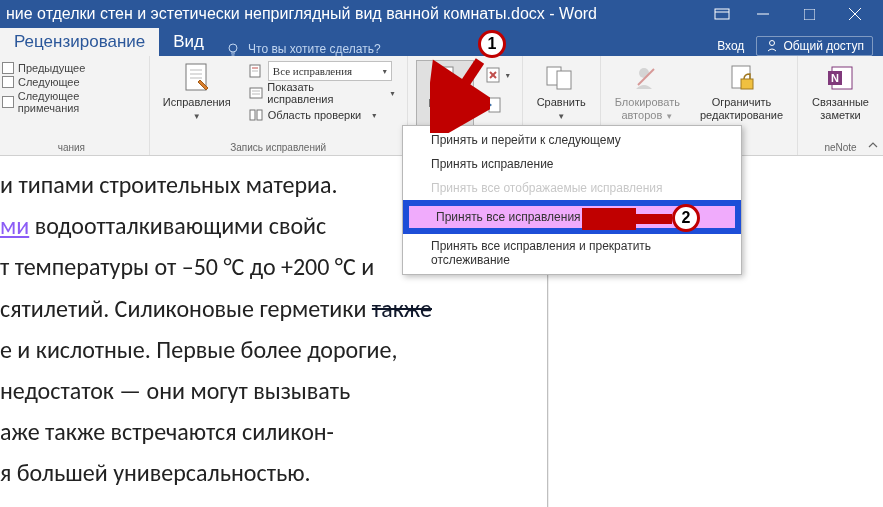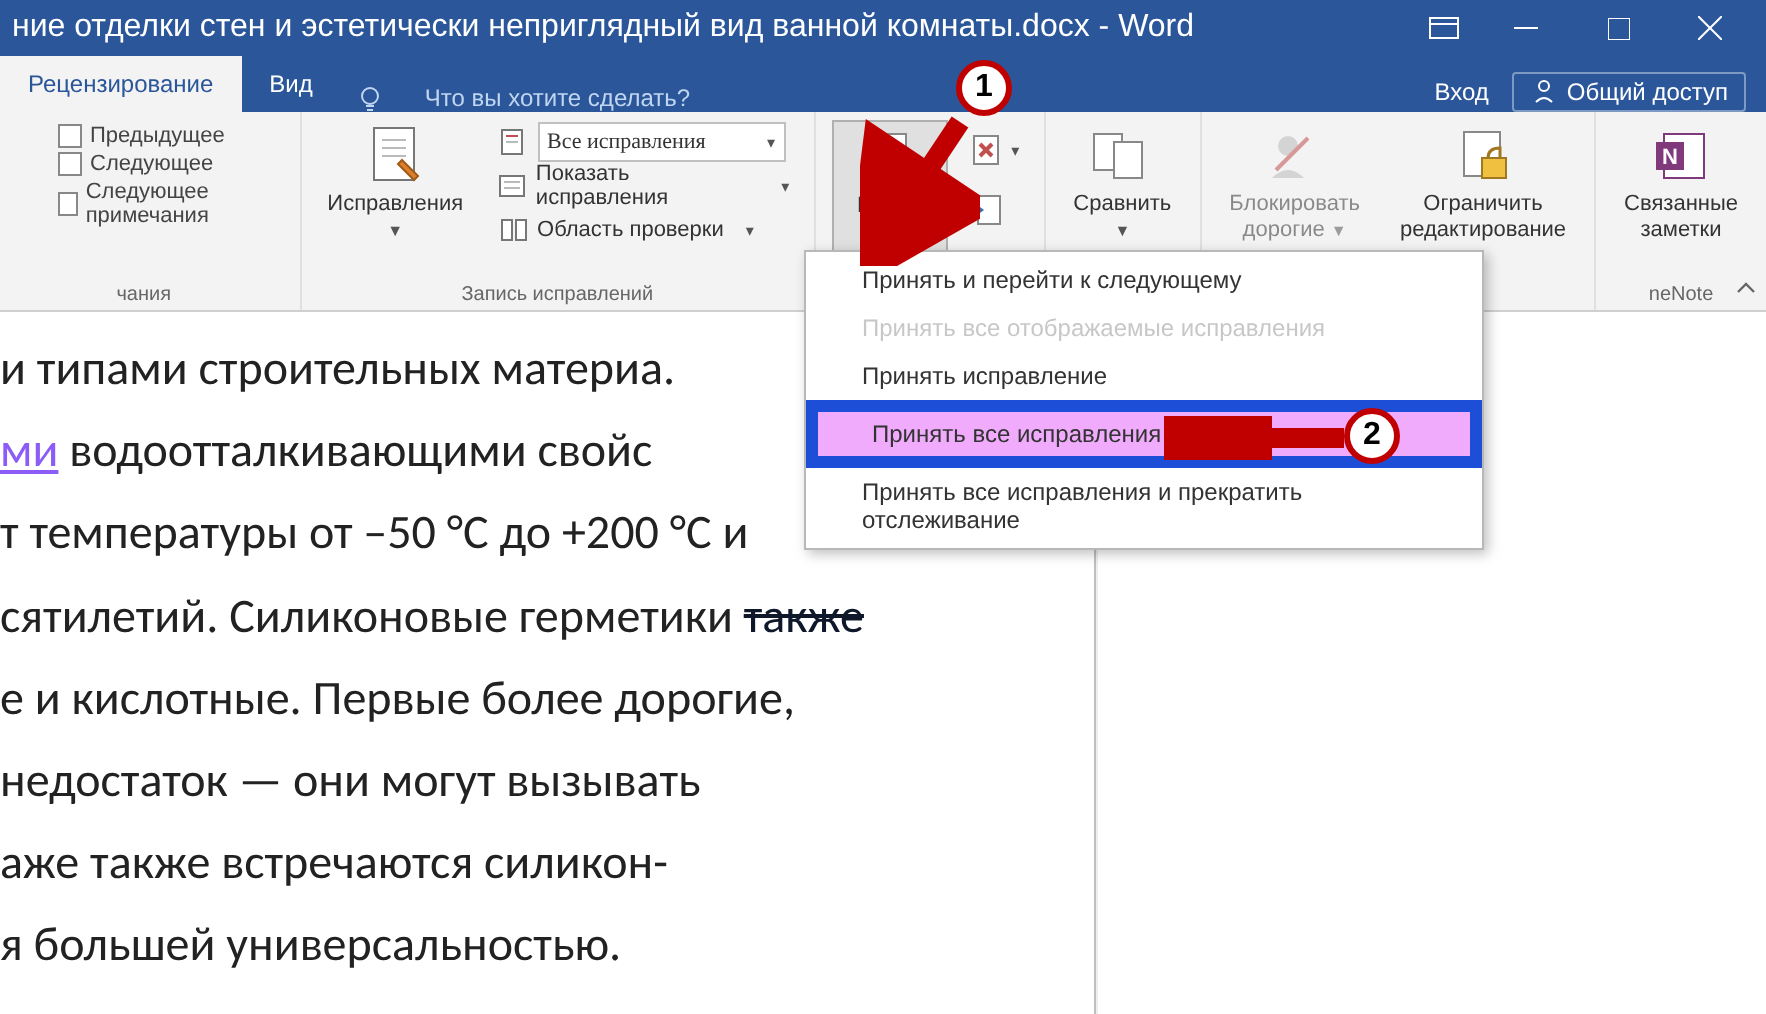--- a/index.html
+++ b/index.html
@@ -5,32 +5,32 @@
   * { box-sizing: border-box; margin: 0; padding: 0; }
   body { font-family: "Segoe UI", Tahoma, sans-serif; font-size: 12px; width: 883px; height: 507px; overflow: hidden; background: #fff; position: relative; }
   
   .titlebar { background: #2b579a; color: #fff; height: 28px; display: flex; align-items: center; padding: 0 6px; font-size: 16px; }
   .titlebar-title { flex: 1; overflow: hidden; white-space: nowrap; }
   .titlebar-controls { display: flex; gap: 2px; }
   .tb-btn { width: 44px; height: 28px; display: flex; align-items: center; justify-content: center; color: #fff; }
   .tb-ribbon-opts { width: 34px; }
   
   .tabstrip { background: #2b579a; height: 28px; display: flex; align-items: flex-end; position: relative; }
-  .tab { height: 28px; padding: 0 14px; display: flex; align-items: center; color: #fff; font-size: 12px; cursor: pointer; }
+  .tab { height: 28px; padding: 0 14px; display: flex; align-items: center; color: #fff; font-size: 17px; cursor: pointer; }
   .tab.active { background: #f3f3f3; color: #2b579a; }
-  .tellme { display: flex; align-items: center; color: #c0d5f0; font-size: 12px; margin-left: 8px; gap: 20px; }
+  .tellme { display: flex; align-items: center; color: #c0d5f0; font-size: 12px; margin-left: 8px; gap: 8px; }
   .right-header { margin-left: auto; display: flex; align-items: center; padding: 0 10px; color: #fff; gap: 12px; }
   .share-btn { display: flex; align-items: flex-start; gap: 4px; background: rgba(255,255,255,0.0); border: 1px solid rgba(255,255,255,0.4); padding: 2px 8px; border-radius: 2px; }
   
   .ribbon { background: #f3f3f3; border-bottom: 1px solid #d0d0d0; height: 100px; display: flex; position: relative; }
   .group { border-right: 1px solid #e0e0e0; padding: 4px 8px 2px 8px; display: flex; flex-direction: column; justify-content: space-between; }
   .group-label { font-size: 10px; color: #666; text-align: center; margin-top: 2px; }
   .group-body { display: flex; gap: 8px; flex: 1; }
   
-  .checklist { display: flex; flex-direction: column; gap: 2px; padding-top: 2px; margin-left: 27px; }
+  .checklist { display: flex; flex-direction: column; gap: 2px; padding-top: 2px; }
   .check-item { display: flex; align-items: center; gap: 4px; font-size: 11px; color: #444; }
   .check-box { width: 12px; height: 12px; border: 1px solid #888; background: #fff; }
   
   .big-btn { display: flex; flex-direction: column; align-items: center; gap: 2px; padding: 2px 6px; min-width: 58px; cursor: pointer; }
   .big-btn .ic { width: 32px; height: 32px; display: flex; align-items: center; justify-content: center; }
   .big-btn .lbl { font-size: 11px; color: #333; text-align: center; line-height: 1.2; }
   .dd-arrow { font-size: 8px; color: #555; }
   
   .col { display: flex; flex-direction: column; gap: 0px; }
   .row-btn { display: flex; align-items: center; gap: 4px; font-size: 11px; color: #333; padding: 1px 4px; cursor: pointer; height: 22px; }
@@ -243,21 +243,21 @@
   <div class="group">
     <div class="group-body">
       <div class="big-btn disabled">
         <div class="ic">
           <svg width="30" height="30">
               <circle cx="12" cy="10" r="5" fill="#bbb"></circle>
               <path d="M4 26 Q12 18 20 26" fill="#bbb"></path>
               <line x1="6" y1="22" x2="22" y2="6" stroke="#c0504d" stroke-width="2"></line>
             </svg>
         </div>
-        <div class="lbl"><span>Блокировать</span><br><span>дорогие</span> <span class="dd-arrow">▼</span></div>
+        <div class="lbl"><span>Блокировать</span><br><span>авторов</span> <span class="dd-arrow">▼</span></div>
       </div>
       <div class="big-btn">
         <div class="ic">
           <svg width="30" height="30">
               <rect x="5" y="3" width="18" height="22" fill="#fff" stroke="#888"></rect>
               <rect x="14" y="16" width="12" height="10" fill="#f0c040" stroke="#a07820"></rect>
               <path d="M17 16 Q17 11 23 11 Q23 16 23 16" fill="none" stroke="#a07820" stroke-width="1.5"></path>
             </svg>
         </div>
         <div class="lbl"><span>Ограничить</span><br><span>редактирование</span></div>
@@ -298,22 +298,22 @@
     <p><span>сятилетий. Силиконовые герметики </span><span class="strike">также</span></p>
     <p><span>е и кислотные. Первые более дорогие,</span></p>
     <p><span>недостаток — они могут вызывать</span></p>
     <p><span>аже также встречаются силикон-</span></p>
     <p><span>я большей универсальностью.</span></p>
   </div>
 </div>
 
 <div class="dropdown">
   <div class="dd-item">Принять и перейти к следующему</div>
+  <div class="dd-item">Принять исправление</div>
   <div class="dd-item disabled">Принять все отображаемые исправления</div>
-  <div class="dd-item">Принять исправление</div>
   <div class="dd-item selected">Принять все исправления</div>
   <div class="dd-item">Принять все исправления и прекратить отслеживание</div>
 </div>
 
 <div class="callout" style="top:30px; left:478px;">
     <span>1</span>
   </div>
 <svg class="arrow-img" style="top:55px; left:430px;" width="60" height="78">
   <defs>
       <marker id="ah1" markerWidth="12" markerHeight="12" refX="6" refY="6" orient="auto">

